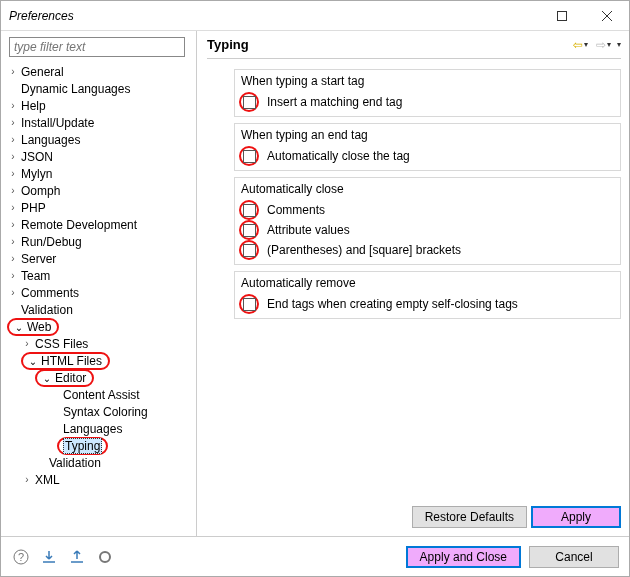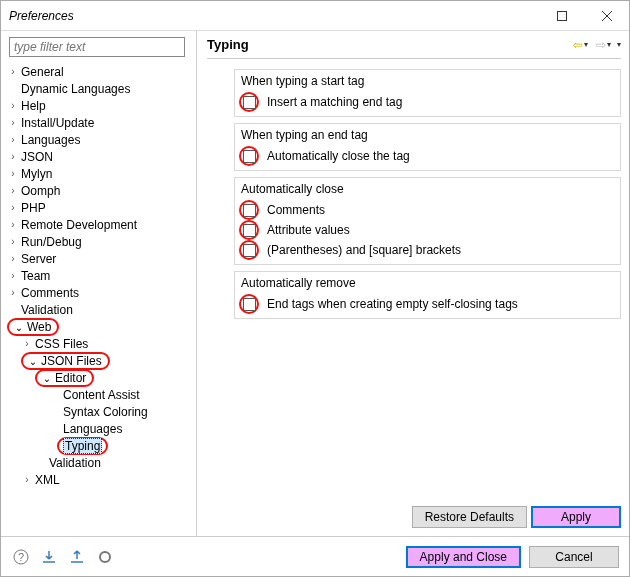--- a/index.html
+++ b/index.html
@@ -233,21 +233,21 @@
             <span class="tree-label">Validation</span>
           </div>
         <div class="tree-item">
             <span class="circled"><span class="tw" style="color:#000">⌄</span><span class="tree-label">Web</span></span>
           </div>
         <div class="tree-item" style="padding-left:14px">
             <span class="tw">›</span>
             <span class="tree-label">CSS Files</span>
           </div>
         <div class="tree-item" style="padding-left:14px">
-            <span class="circled"><span class="tw" style="color:#000">⌄</span><span class="tree-label">JSON Files</span></span>
+            <span class="circled"><span class="tw" style="color:#000">⌄</span><span class="tree-label">HTML Files</span></span>
           </div>
         <div class="tree-item" style="padding-left:28px">
             <span class="circled"><span class="tw" style="color:#000">⌄</span><span class="tree-label">Editor</span></span>
           </div>
         <div class="tree-item" style="padding-left:54px">
             <span class="tree-label">Content Assist</span>
           </div>
         <div class="tree-item" style="padding-left:54px">
             <span class="tree-label">Syntax Coloring</span>
           </div>

